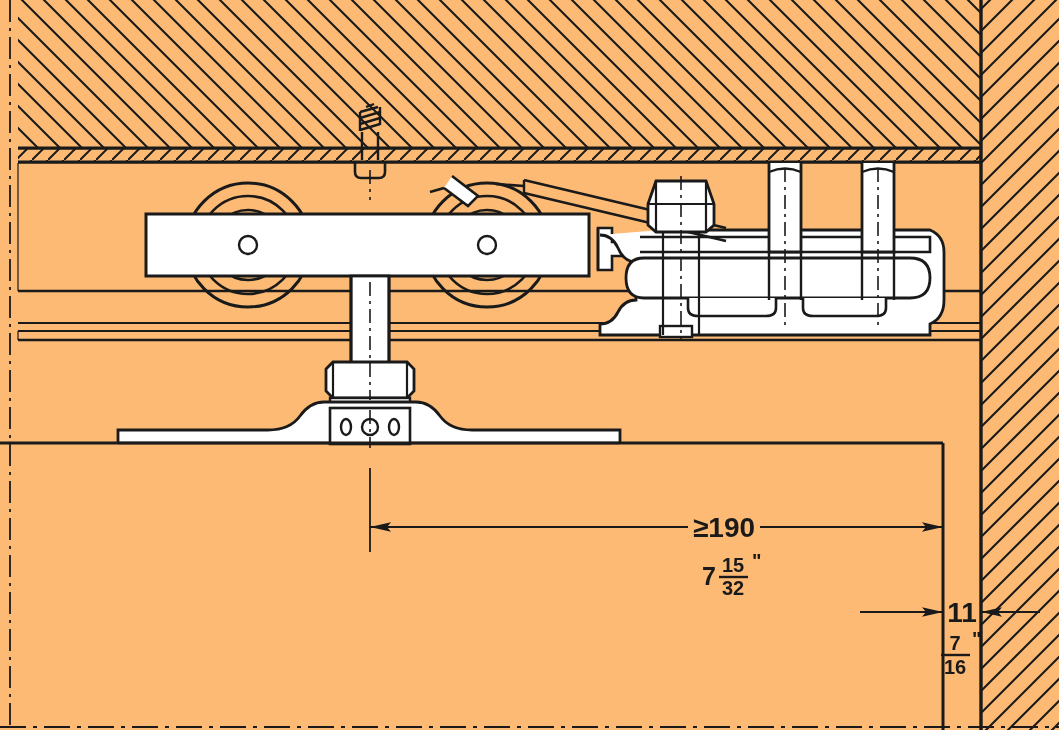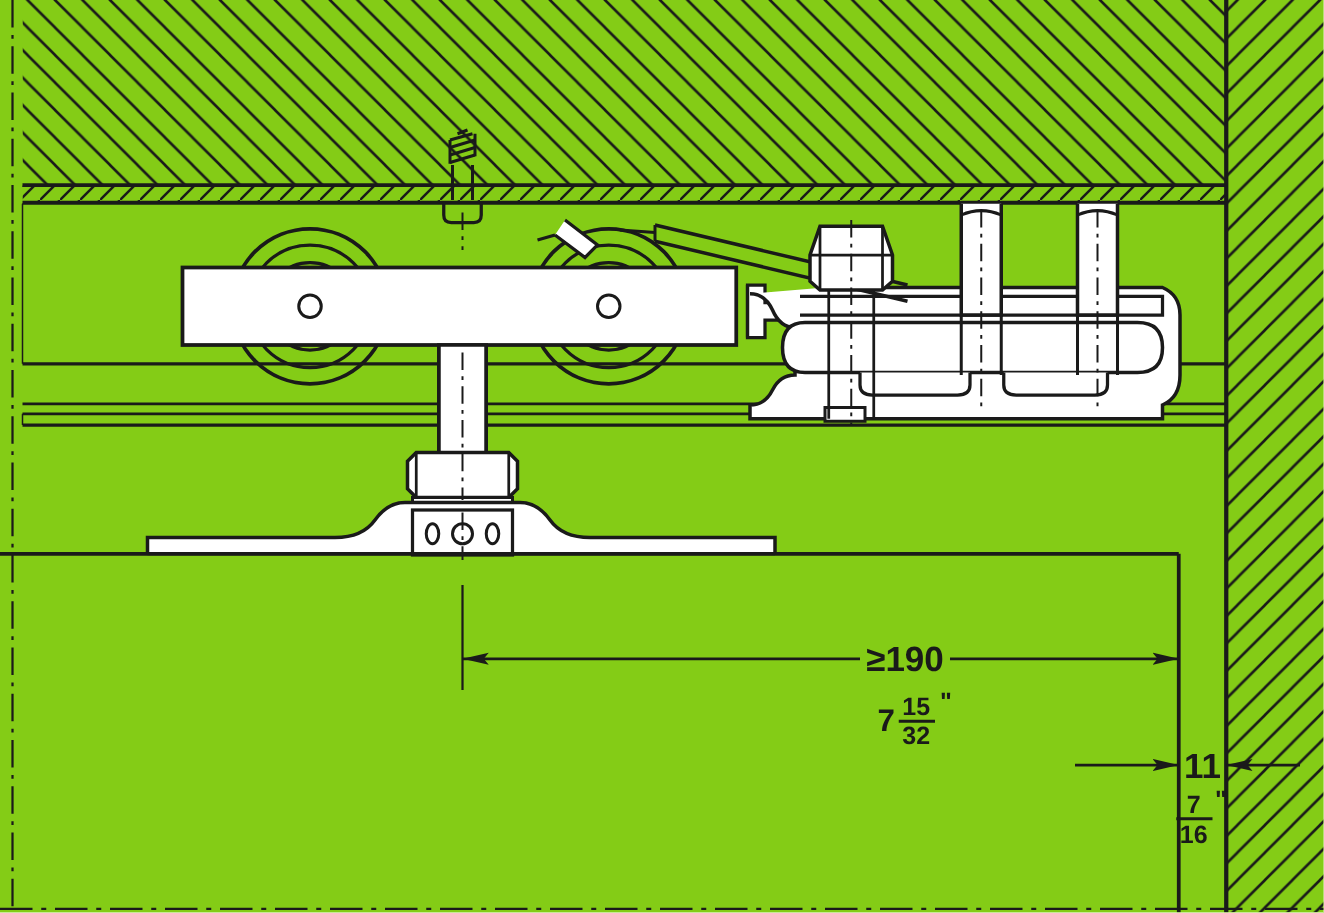--- a/index.html
+++ b/index.html
@@ -1,21 +1,21 @@
 <!DOCTYPE html>
 <html><head>
 <meta charset="utf-8">
 <title>Sliding Door Hardware Section Drawing</title>
 <style>
   html,body{margin:0;padding:0;background:#ffffff;}
   body{
     font-family:"Liberation Sans", sans-serif;
     width:1059px;height:730px;overflow:hidden;
   }
-  #drawing-root{position:relative;width:1059px;height:730px;background:#84cc16;}
+  #drawing-root{position:relative;width:1059px;height:730px;background:#fdba74;}
   svg#technical-drawing{display:block;width:1059px;height:730px;}
   .dimtext{
     font-family:"Liberation Sans", sans-serif;
     font-weight:bold;
     fill:#1a1a1a;
   }
 </style>
 </head>
 <body>
 

